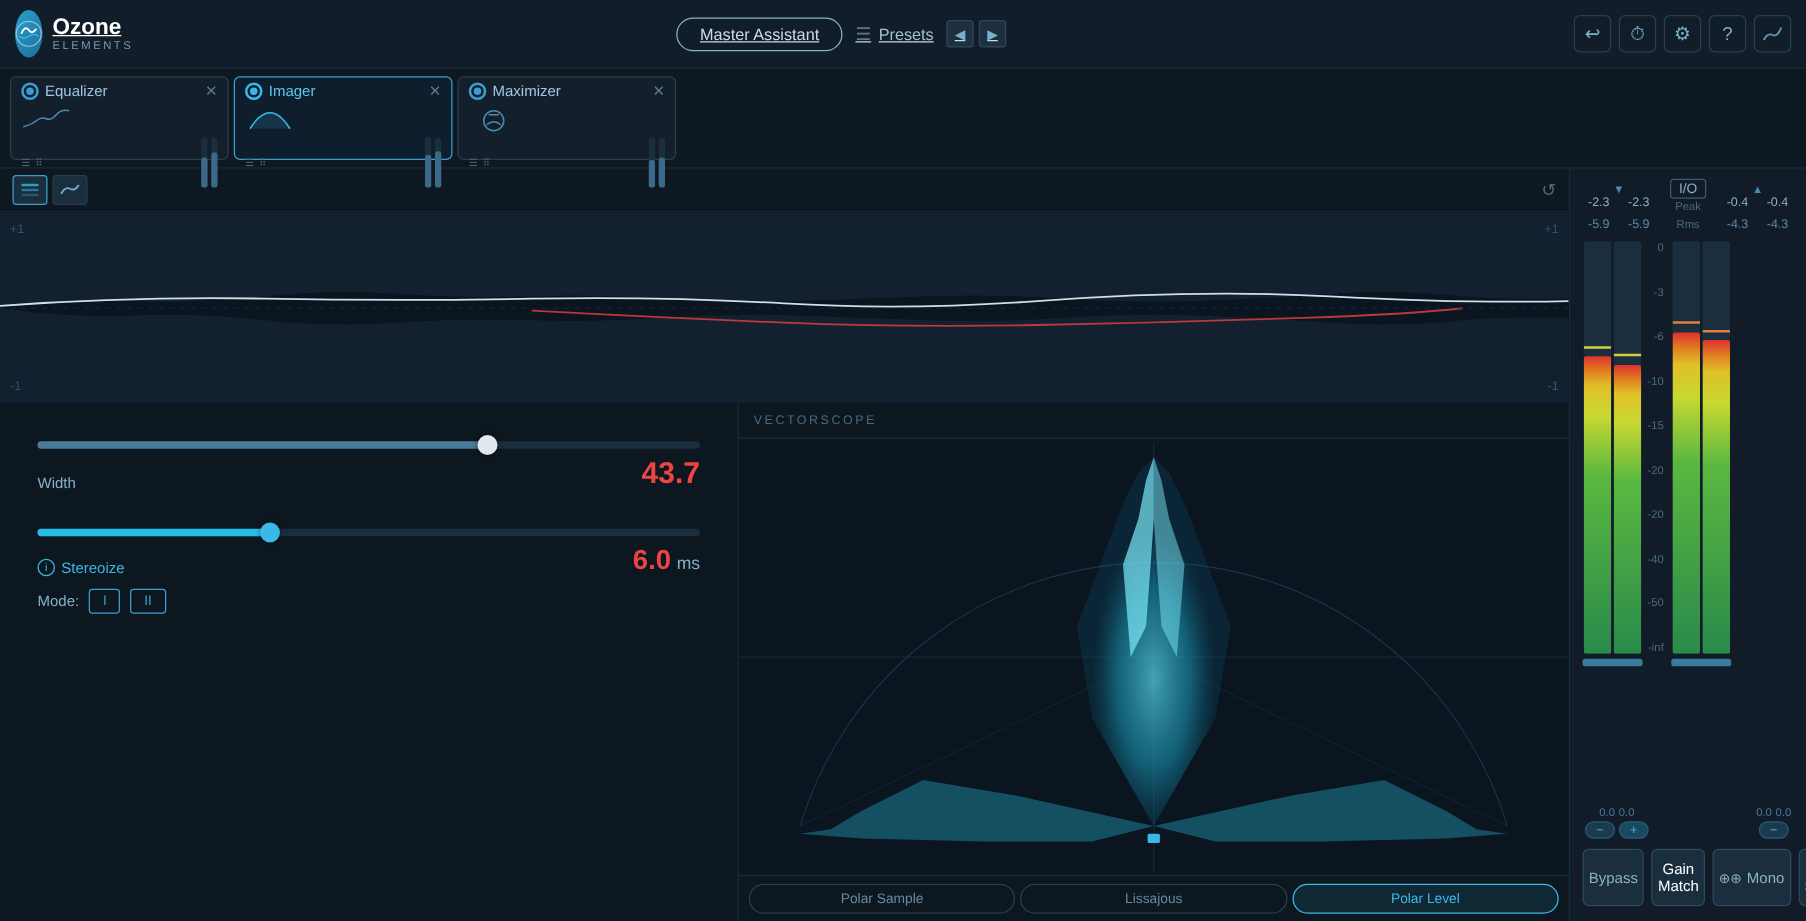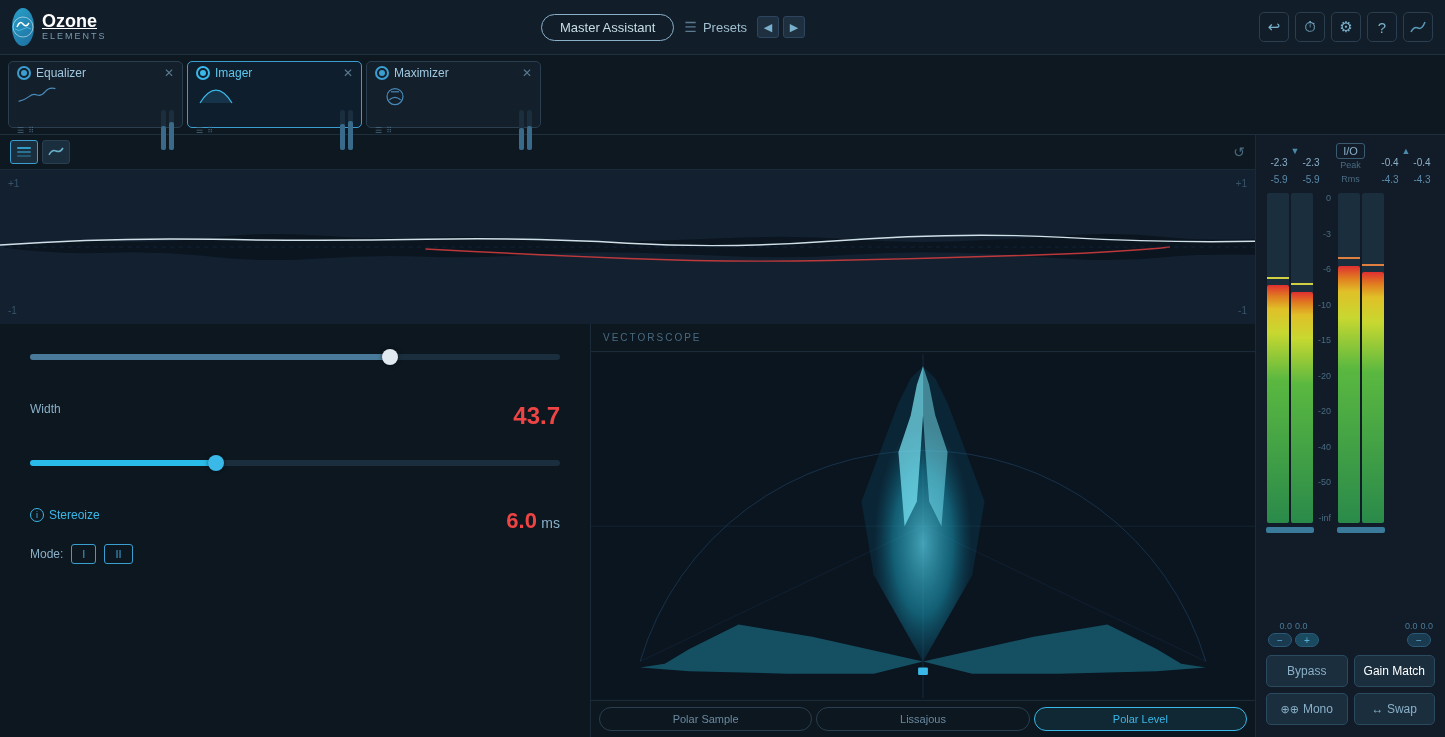--- a/index.html
+++ b/index.html
@@ -41,20 +41,21 @@
     .logo-text { line-height: 1.1; }
     .logo-text .brand { font-size: 18px; font-weight: bold; color: #fff; text-decoration: underline; }
     .logo-text .sub { font-size: 9px; color: #7a9ab0; letter-spacing: 2px; }
 
     .top-center {
       flex: 1;
       display: flex;
       align-items: center;
       justify-content: center;
       gap: 10px;
+      text-decoration: underline;
     }
     .master-assistant-btn {
       background: transparent;
       border: 1.5px solid #8ab0c8;
       border-radius: 15px;
       color: #c8dde8;
       padding: 5px 18px;
       font-size: 13px;
       cursor: pointer;
     }
@@ -292,22 +293,21 @@
       border-radius: 50%;
       position: absolute;
       top: 50%;
       transform: translateY(-50%);
       cursor: grab;
       box-shadow: 0 0 4px rgba(0,0,0,0.5);
     }
     .control-label-row {
       display: flex;
       justify-content: space-between;
-      align-items: flex-start;
-      margin-top: 36px;
+      align-items: flex-end;
     }
     .control-label {
       font-size: 12px;
       color: #8ab0c8;
     }
     .control-value {
       font-size: 24px;
       font-weight: bold;
       color: #ef4444;
     }
@@ -450,21 +450,21 @@
       border-radius: 8px;
       display: flex; align-items: center; justify-content: center;
       font-size: 9px;
       color: #5ab0d8;
       cursor: pointer;
     }
 
     
     .bottom-buttons {
       display: flex;
-      flex-direction: column;
+      flex-direction: row;
       gap: 6px;
       padding: 6px 4px;
     }
     .btn-row {
       display: flex;
       gap: 6px;
     }
     .action-btn {
       flex: 1;
       padding: 8px 4px;

